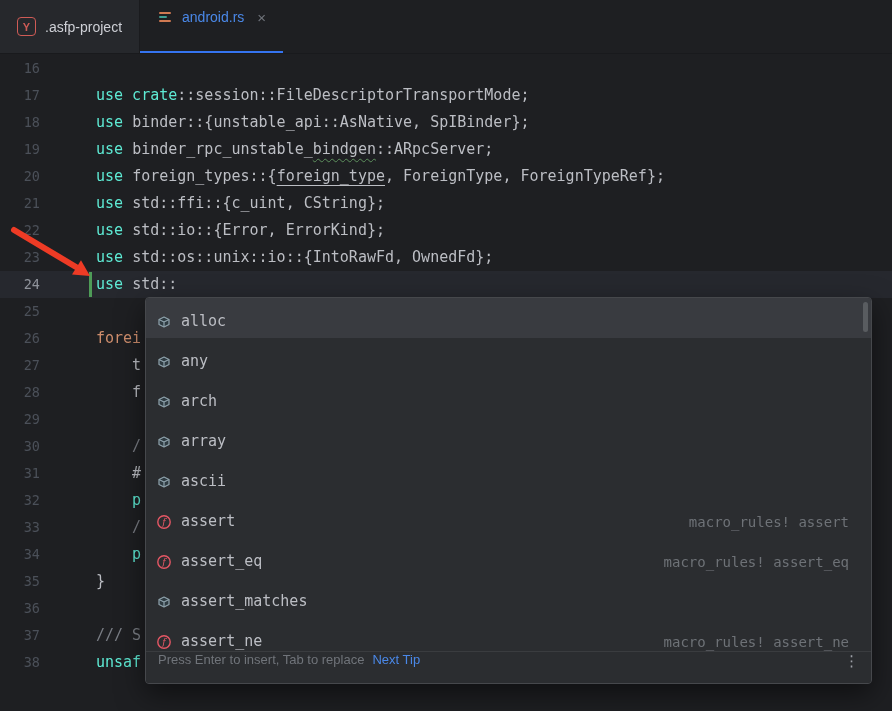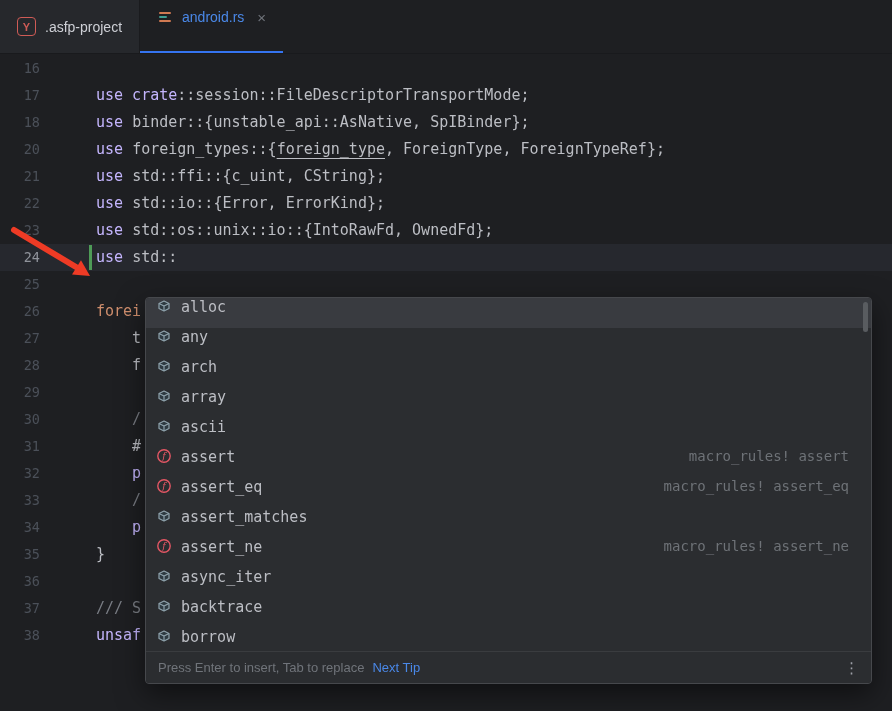--- a/index.html
+++ b/index.html
@@ -77,44 +77,44 @@
     width:3px; height:25px;
     background:#4e9b57;
   }
   .line.changed .chmark { display:block; }
   .code {
     margin-left:56px;
     font-size:15px;
     line-height:27px;
     white-space:pre;
   }
-  .tk-kw    { color:#c4b5fd; }
+  .tk-kw    { color:#5eead4; }
   .tk-def   { color:#bcbec4; }
   .tk-com   { color:#7a7e85; }
   .tk-mcall { color:#cf8e6d; }
   .tk-typo  { color:#bcbec4; text-decoration:underline wavy #5c8f5c 1px; text-underline-offset:4px; }
   .tk-macroimp { color:#bcbec4; text-decoration:underline; text-decoration-thickness:1px; text-underline-offset:4px; }
 
   
   .popup {
     position:absolute;
     left:145px; top:297px;
     width:727px;
     background:#2b2d30;
     border:1px solid #46484c;
     border-radius:4px;
     box-shadow:0 10px 28px rgba(0,0,0,.5);
     overflow:hidden;
     z-index:5;
   }
   .plist { height:353px; overflow:hidden; position:relative; }
   .pitem {
-    height:30px;
-    display:flex; align-items:flex-start; gap:9px;
-    padding:0 10px;
+    height:40px;
+    display:flex; align-items:flex-end; gap:9px;
+    padding:8px 10px;
     font-family:"DejaVu Sans Mono", monospace;
     font-size:15px;
     color:#bcbec4;
   }
   .pitem.selected { background:#393b40; }
   .picon { width:16px; height:16px; flex:none; display:flex; }
   .ptail {
     margin-left:auto;
     font-family:"DejaVu Sans Mono", monospace;
     font-size:14px;
@@ -124,21 +124,21 @@
   .pscroll {
     position:absolute;
     right:3px; top:4px;
     width:5px; height:30px;
     border-radius:3px;
     background:#595c60;
   }
   .pfooter {
     height:32px;
     border-top:1px solid #3a3c3f;
-    display:flex; align-items:center;
+    display:flex; 
     gap:8px;
     padding:0 12px;
     font-size:13px;
     color:#70747a;
     background:#2b2d30;
   }
   .nexttip { color:#4a88e8; }
   .kebab { margin-left:auto; color:#9da0a8; font-size:15px; }
 
   
@@ -170,20 +170,24 @@
     </div>
     <div class="line">
       <div class="lnum">17</div>
       <div class="code"><span class="tk-kw">use crate</span><span class="tk-def">::session::FileDescriptorTransportMode;</span></div>
     </div>
     <div class="line">
       <div class="lnum">18</div>
       <div class="code"><span class="tk-kw">use </span><span class="tk-def">binder::{unstable_api::AsNative, SpIBinder};</span></div>
     </div>
     <div class="line">
+      <div class="lnum">19</div>
+      <div class="code"><span class="tk-kw">use </span><span class="tk-def">binder_rpc_unstable_</span><span class="tk-typo">bindgen</span><span class="tk-def">::ARpcServer;</span></div>
+    </div>
+    <div class="line">
       <div class="lnum">20</div>
       <div class="code"><span class="tk-kw">use </span><span class="tk-def">foreign_types::{</span><span class="tk-macroimp">foreign_type</span><span class="tk-def">, ForeignType, ForeignTypeRef};</span></div>
     </div>
     <div class="line">
       <div class="lnum">21</div>
       <div class="code"><span class="tk-kw">use </span><span class="tk-def">std::ffi::{c_uint, CString};</span></div>
     </div>
     <div class="line">
       <div class="lnum">22</div>
       <div class="code"><span class="tk-kw">use </span><span class="tk-def">std::io::{Error, ErrorKind};</span></div>

